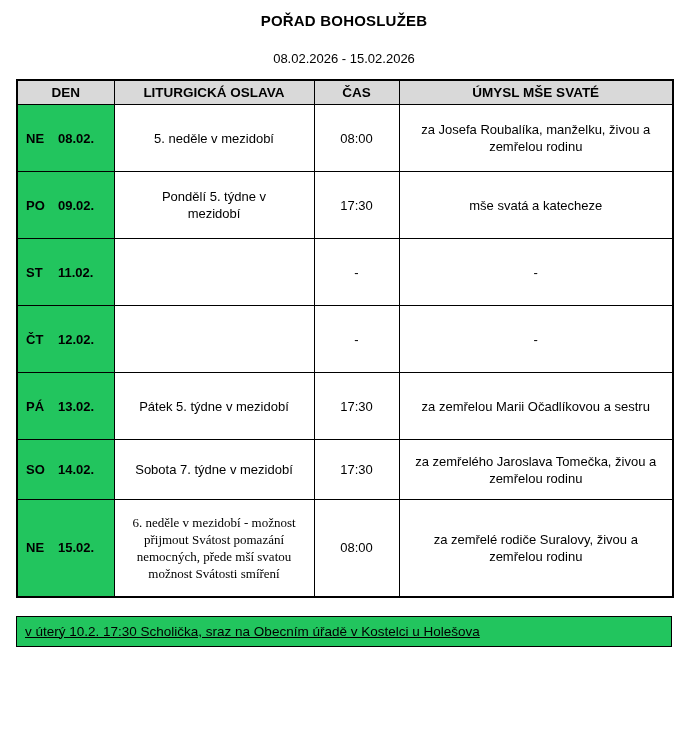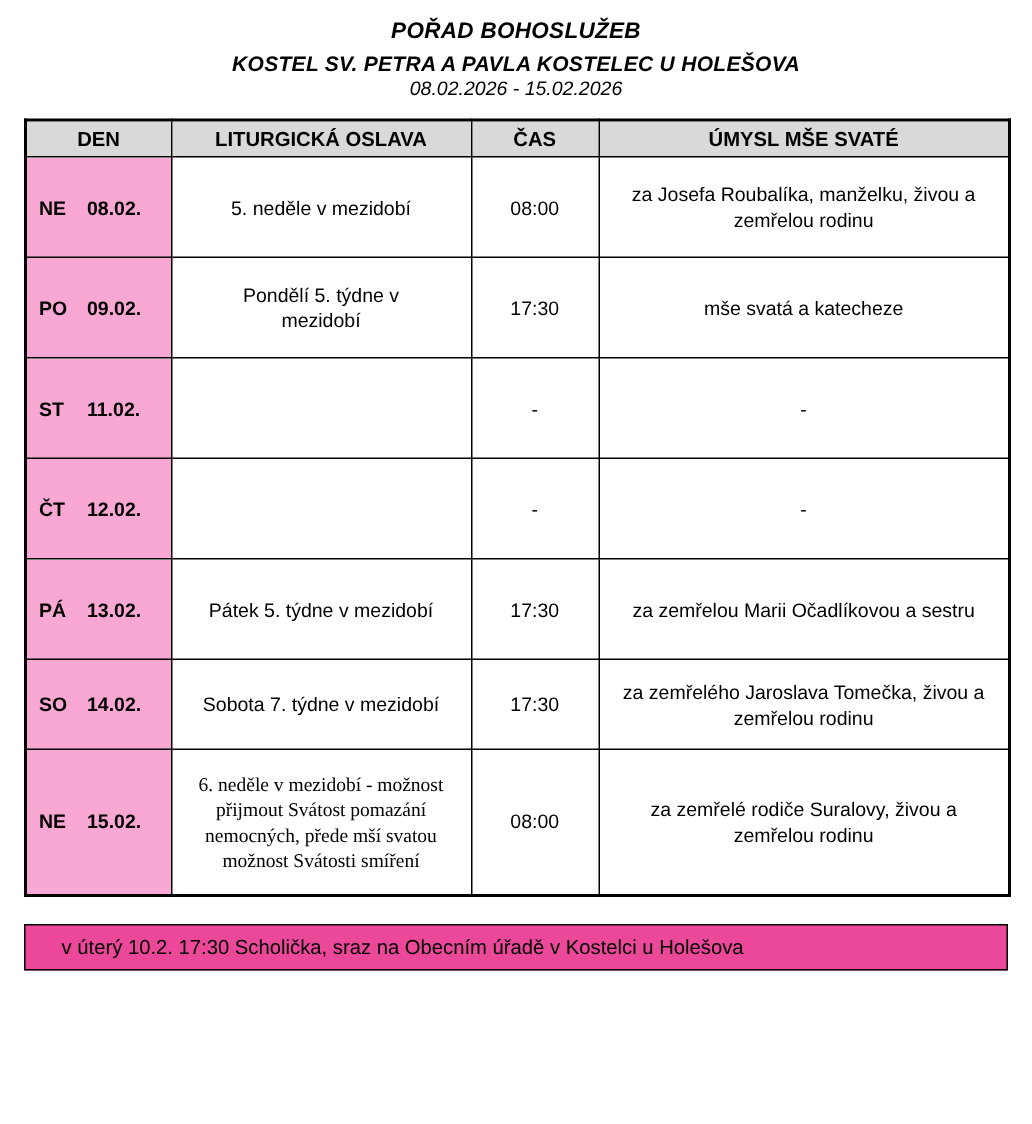--- a/index.html
+++ b/index.html
@@ -10,36 +10,36 @@
     height: 749px;
     font-family: "Liberation Sans", sans-serif;
     color: #000000;
     -webkit-font-smoothing: antialiased;
   }
   .page {
     box-sizing: border-box;
     width: 688px;
     padding: 10px 16px 0 16px;
   }
-  .titles { text-align: center; font-style: italic; }
+  .titles { text-align: center; }
   .title-main {
     font-weight: bold;
     font-size: 15px;
     letter-spacing: 0.2px;
     margin-top: 2px;
   }
   .title-sub {
     font-weight: bold;
     font-size: 14px;
     margin-top: 5px;
     letter-spacing: 0.2px;
   }
   .title-dates {
     font-size: 13px;
-    margin-top: 1px;
+    margin-top: 22px;
   }
   table.schedule {
     border-collapse: collapse;
     width: 656px;
     margin-top: 13px;
     border: 2px solid #000000;
     table-layout: fixed;
   }
   table.schedule th,
   table.schedule td {
@@ -52,21 +52,21 @@
     font-weight: bold;
     height: 21px;
     font-size: 13.5px;
     text-align: center;
     padding: 1px 16px;
   }
   tbody tr { height: 67px; }
   tbody tr.row-so { height: 60px; }
   tbody tr.row-ne2 { height: 97px; }
   td.den-cell {
-    background: #f9a8d4;
+    background: #22c55e;
     font-weight: bold;
     text-align: left;
     padding-left: 8px;
     font-size: 13.5px;
     white-space: nowrap;
   }
   td.den-cell .day-abbr {
     display: inline-block;
     width: 32px;
   }
@@ -76,37 +76,37 @@
     text-align: center;
     vertical-align: middle;
     padding: 2px 8px;
     line-height: 17px;
   }
   .footer-note {
     box-sizing: border-box;
     width: 656px;
     margin-top: 18px;
     border: 1px solid #000000;
-    background: #ec4899;
+    background: #22c55e;
     height: 31px;
     line-height: 29px;
-    padding-left: 24px;
+    padding-left: 8px;
     font-size: 13.5px;
     overflow: hidden;
     white-space: nowrap;
+    text-decoration: underline;
   }
 </style>
 </head>
 <body>
 
 <div class="page">
 
   <div class="titles">
     <div class="title-main">POŘAD BOHOSLUŽEB</div>
-    <div class="title-sub">KOSTEL SV. PETRA A PAVLA KOSTELEC U HOLEŠOVA</div>
     <div class="title-dates">08.02.2026 - 15.02.2026</div>
   </div>
 
   <table class="schedule">
     <colgroup>
       <col style="width:97px">
       <col style="width:200px">
       <col style="width:85px">
       <col style="width:274px">
     </colgroup>

